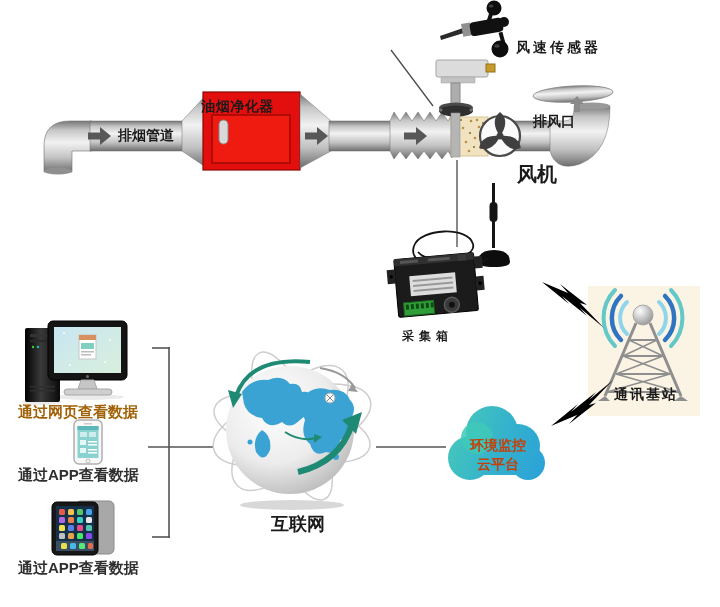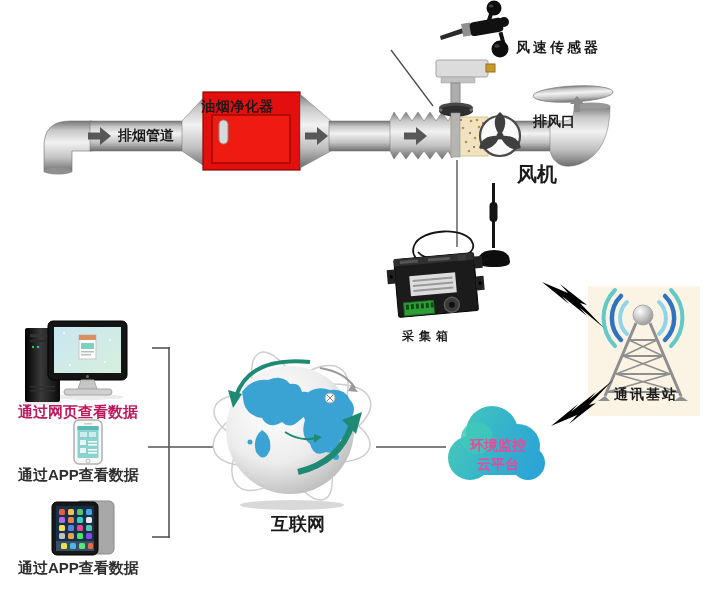--- a/index.html
+++ b/index.html
@@ -9,26 +9,26 @@
   .lbl{position:absolute;color:#1a1a1a;white-space:nowrap;line-height:1.15;}
   .sans-b{font-family:"Liberation Sans",sans-serif;font-weight:bold;}
   .serif{font-family:"Liberation Serif",serif;font-weight:bold;}
   .duct-lbl{left:118px;top:127px;font-size:14px;text-align:center;}
   .purifier-lbl{left:191px;top:98px;width:93px;text-align:center;font-size:14px;letter-spacing:.5px;}
   .fume-lbl{left:313px;top:30px;font-size:14px;letter-spacing:2px;}
   .wind-lbl{left:516px;top:40px;font-size:14px;letter-spacing:3px;}
   .outlet-lbl{left:533px;top:77px;font-size:14px;margin-top:36px;}
   .fan-lbl{left:517px;top:127px;font-size:20px;margin-top:36px;}
   .collector-lbl{left:402px;top:330px;font-size:12px;letter-spacing:5px;}
-  .web-lbl{left:18px;top:403px;font-size:15px;color:#be185d;}
+  .web-lbl{left:18px;top:403px;font-size:15px;color:#a16207;}
   .appphone-lbl{left:18px;top:466px;font-size:15px;color:#2f2f2f;}
   .apptablet-lbl{left:18px;top:559px;font-size:15px;color:#2f2f2f;}
   .internet-lbl{left:271px;top:514px;font-size:18px;font-weight:600;}
   .cloud-lbl{left:448px;top:436px;width:100px;text-align:center;font-size:14px;font-weight:bold;
-             color:#ec4899;line-height:19px;}
+             color:#c2410c;line-height:19px;}
   .station-lbl{left:614px;top:386px;font-size:14px;letter-spacing:2px;}
 </style>
 </head>
 <body>
 
 <div class="canvas">
 
 <svg class="art" viewBox="0 0 720 607">
   <defs>
     <linearGradient id="metalV" x1="0" y1="0" x2="0" y2="1">

